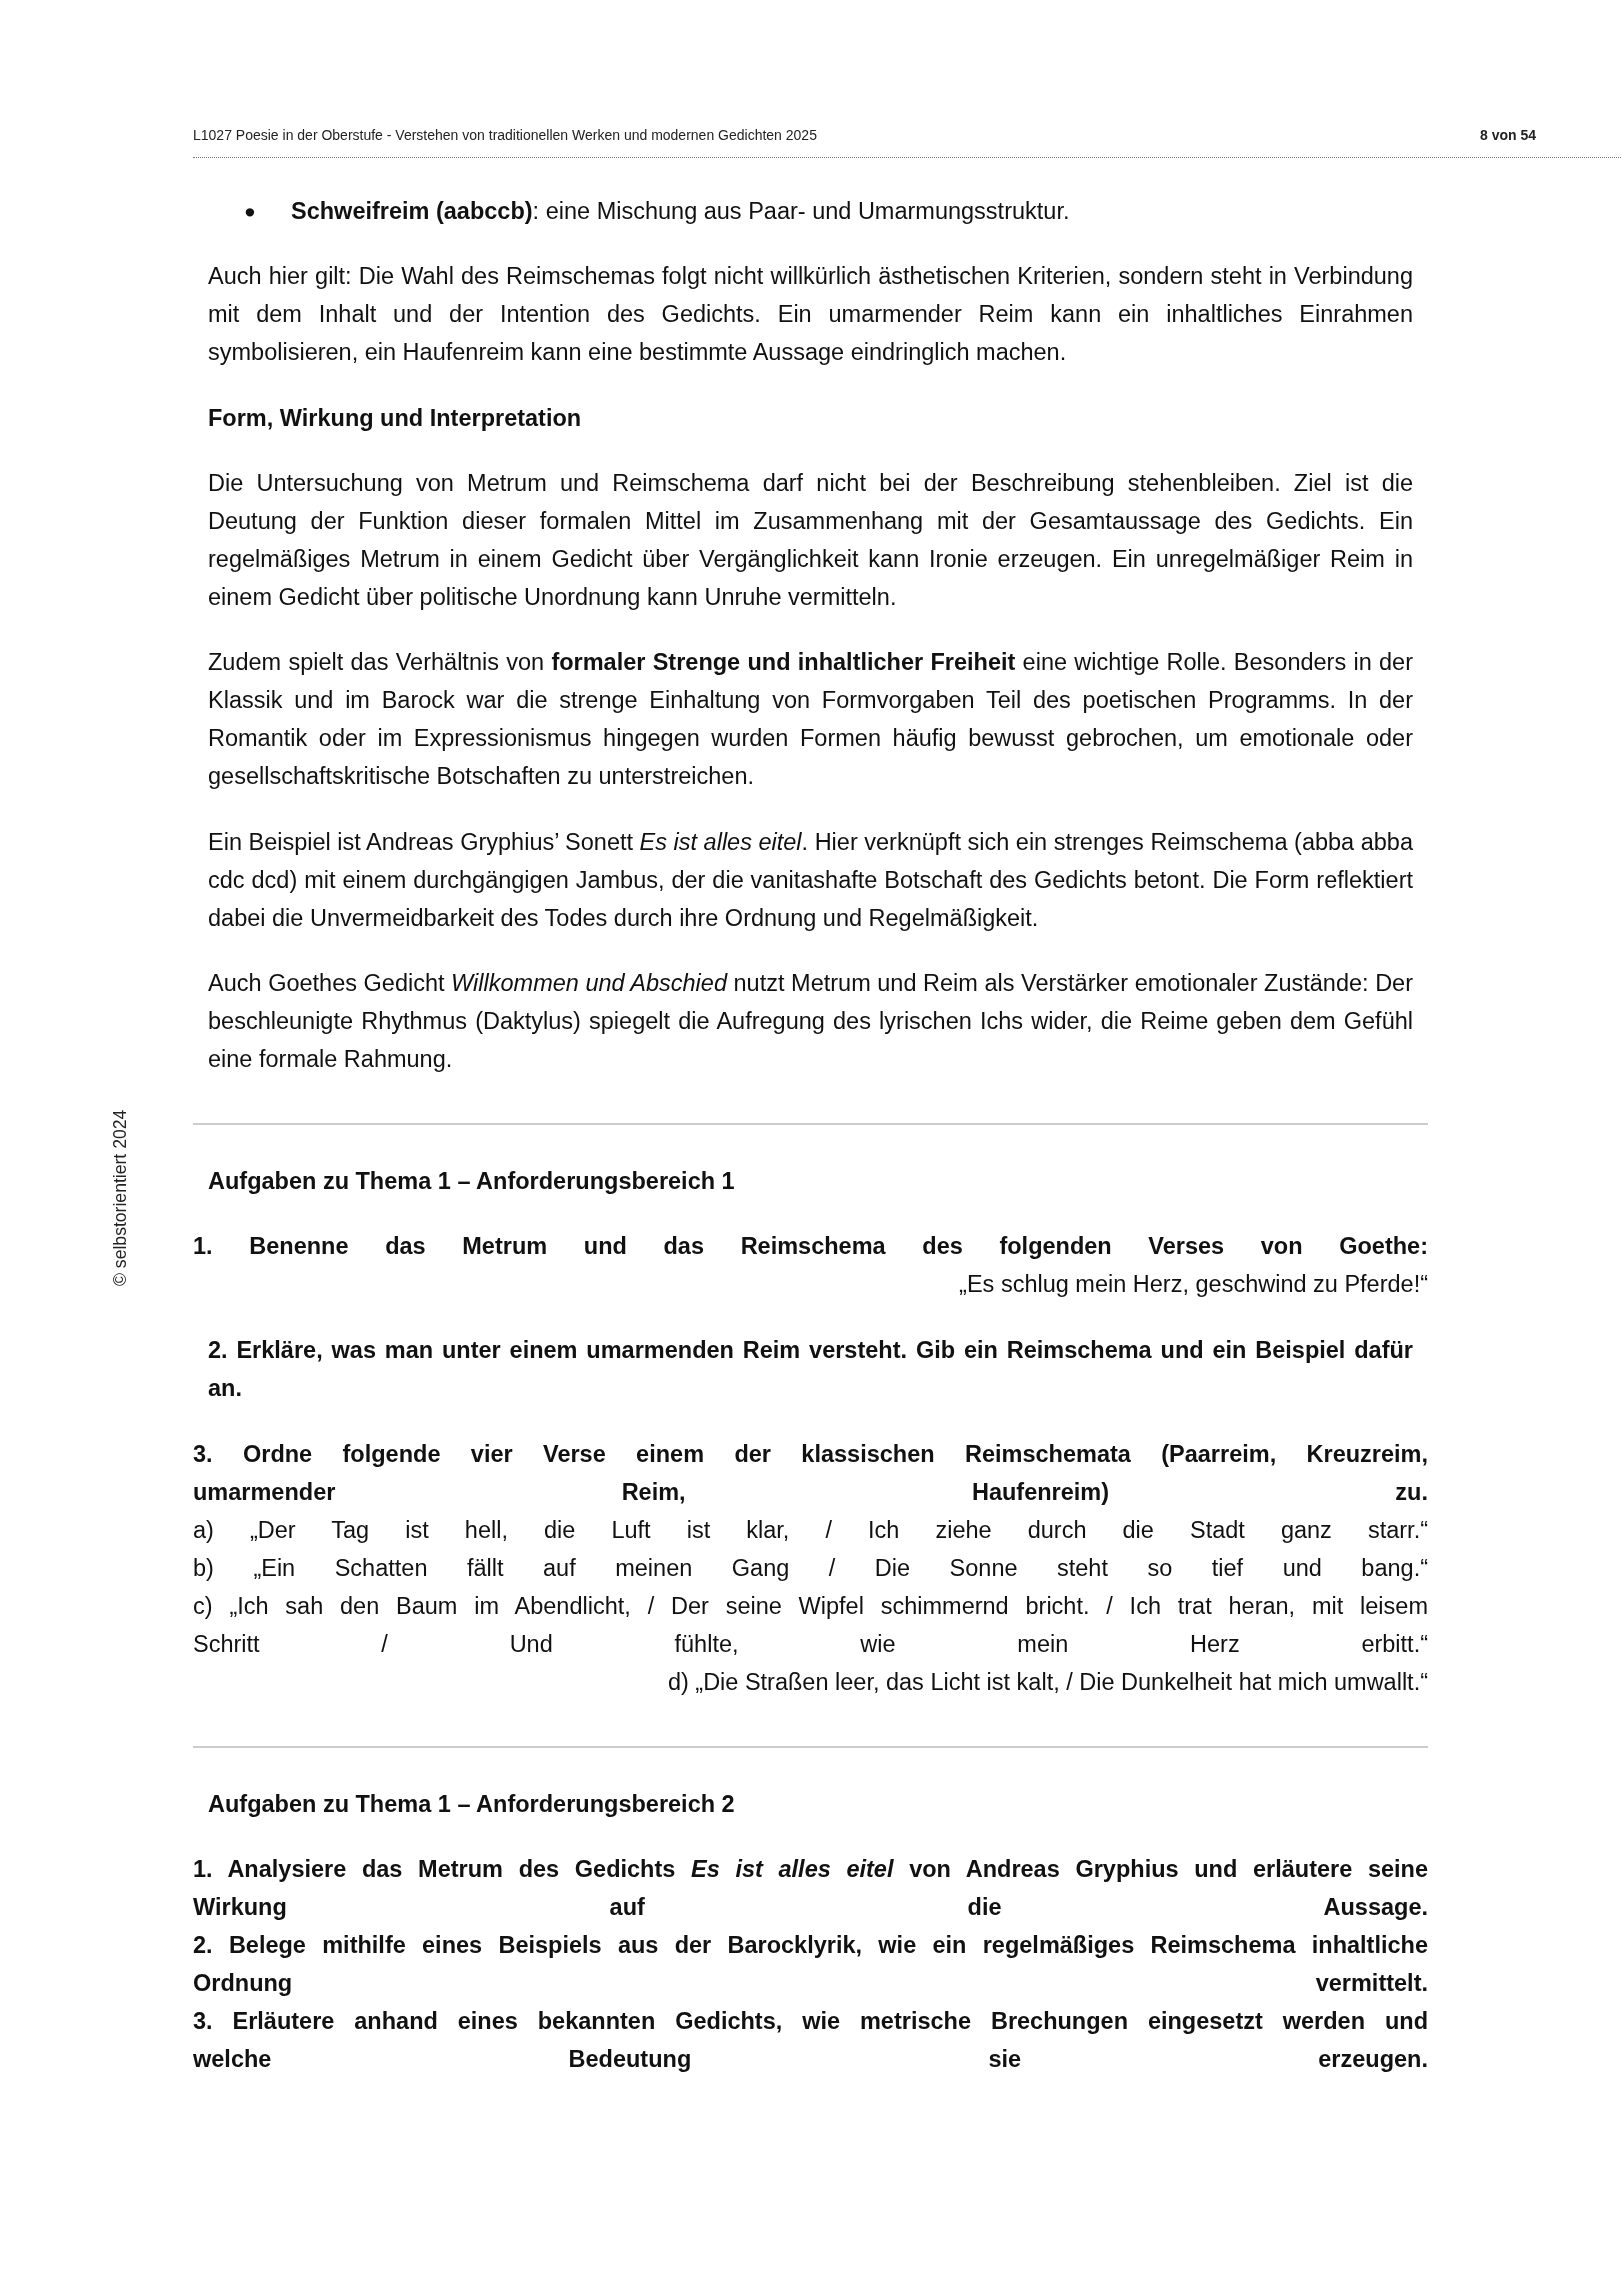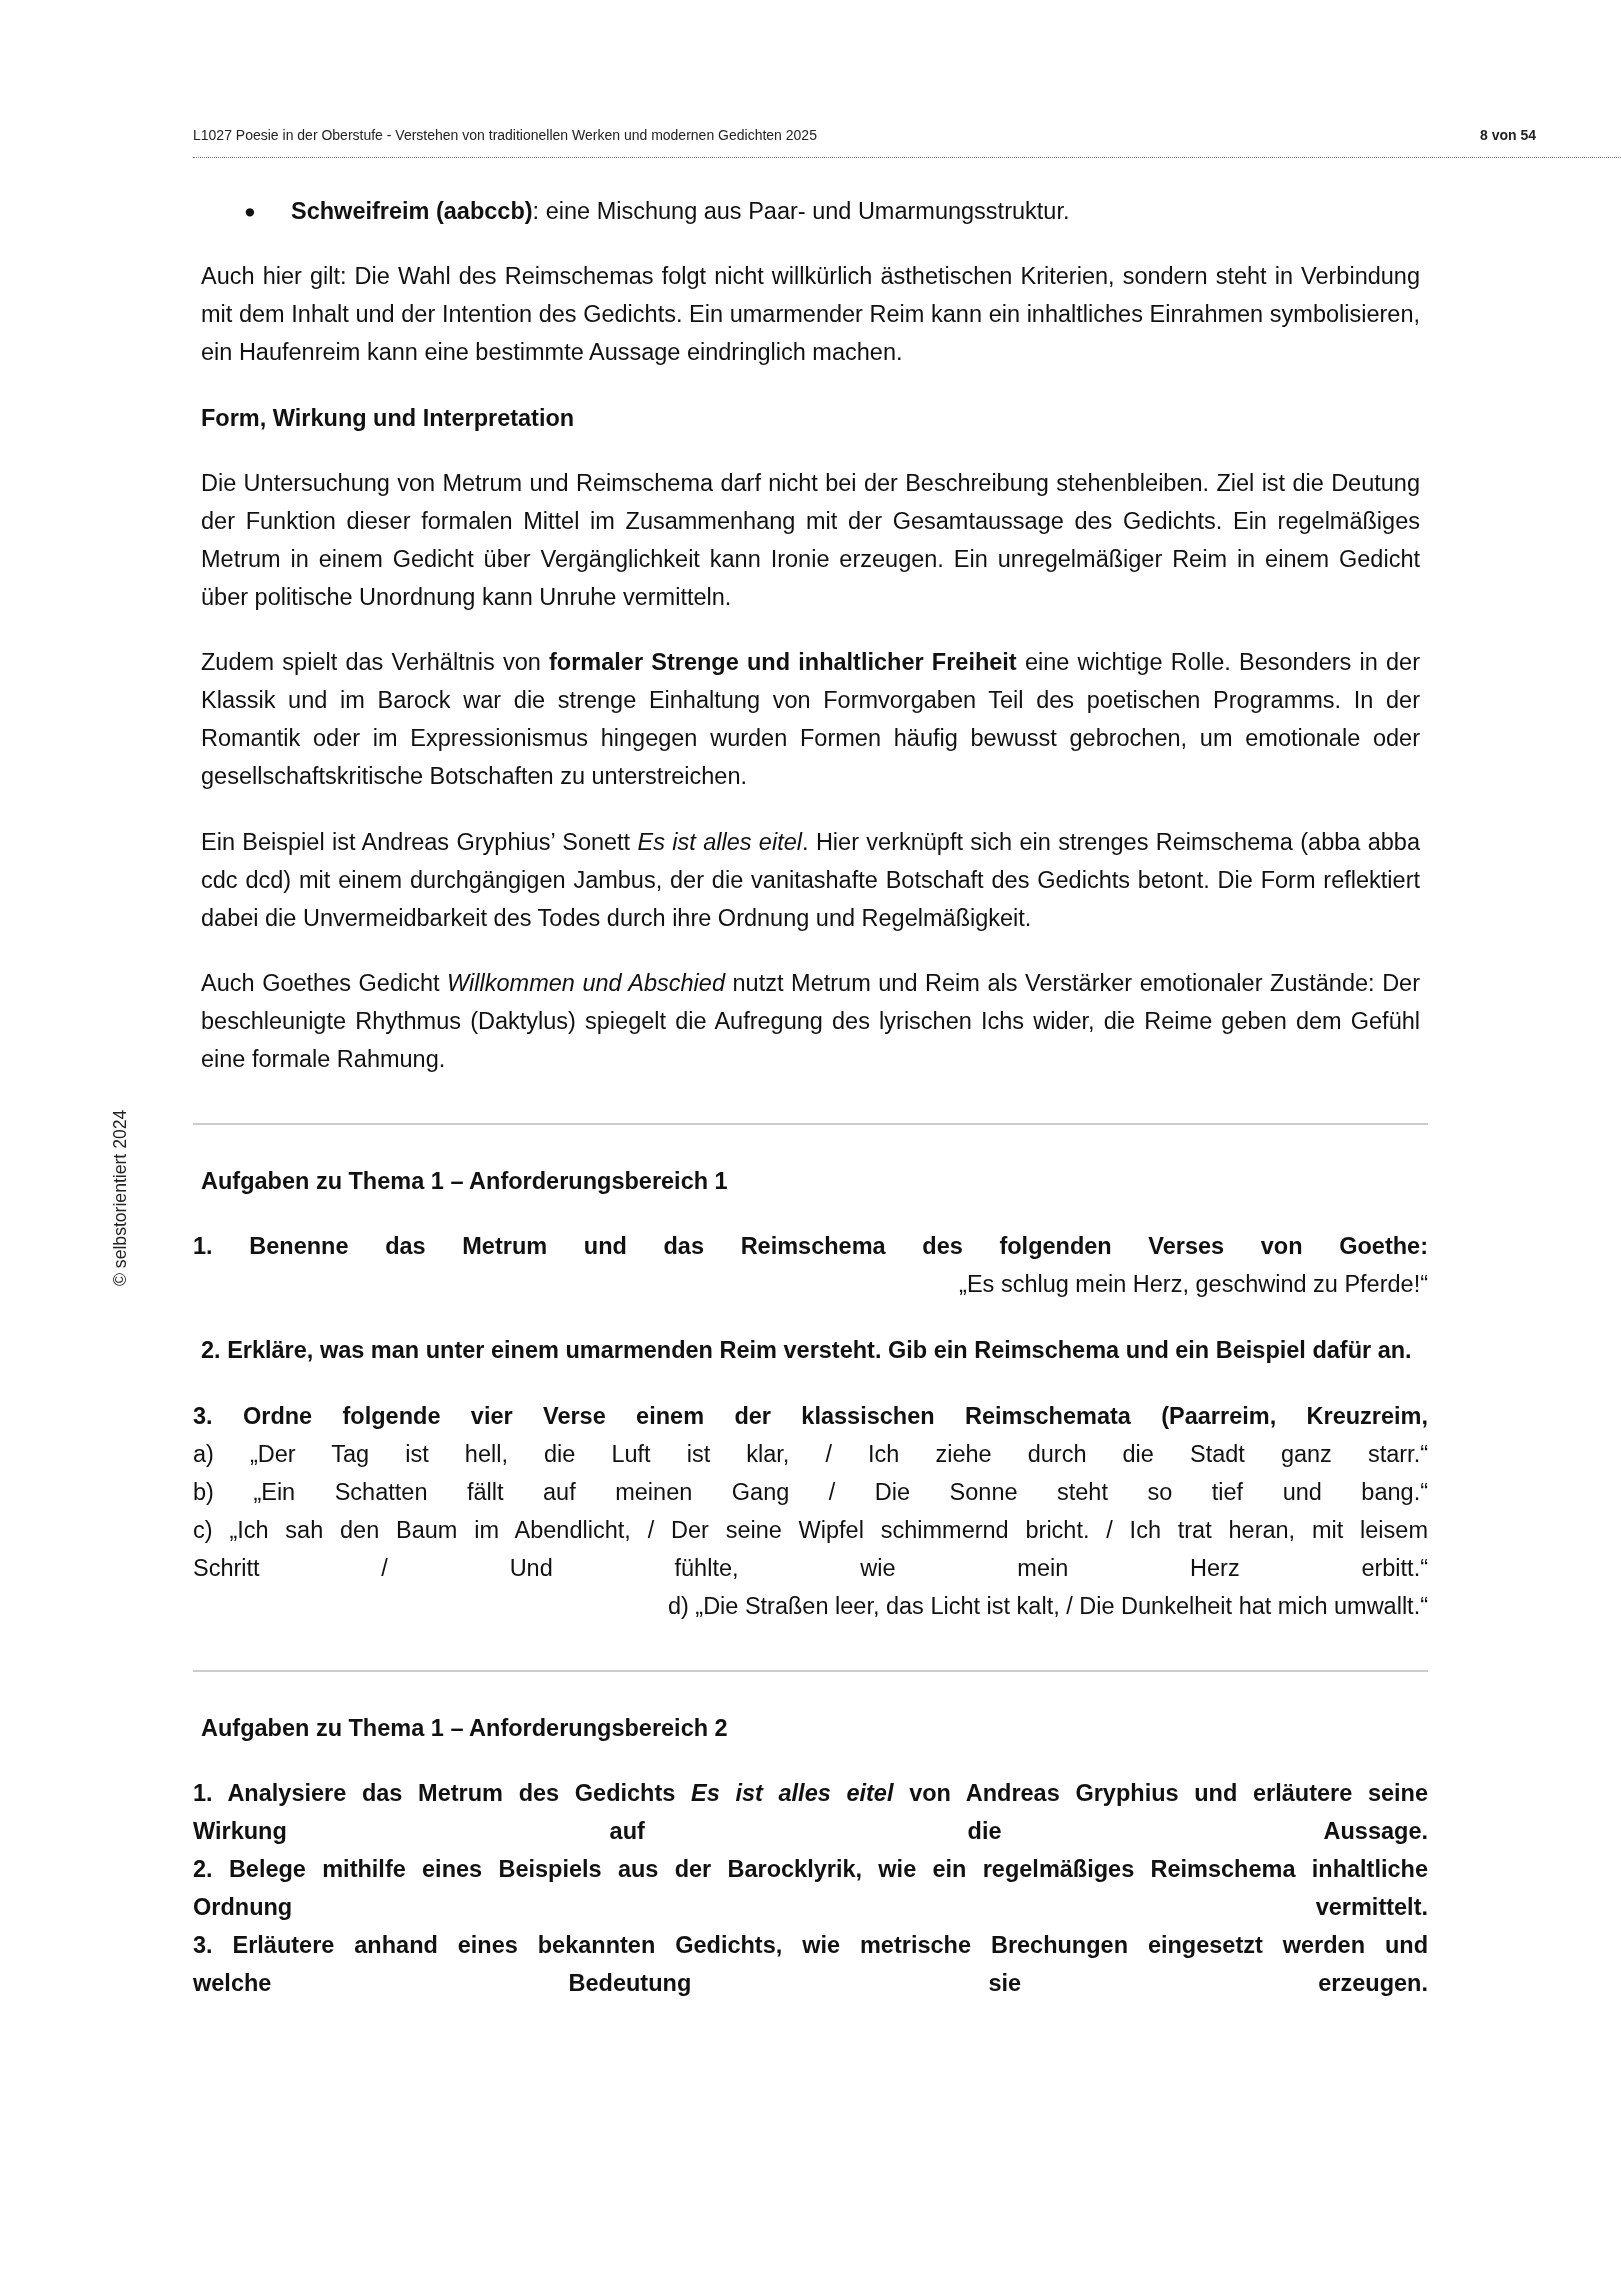--- a/index.html
+++ b/index.html
@@ -3,21 +3,21 @@
 <meta charset="utf-8">
 <style>
   html, body { margin: 0; padding: 0; background: #ffffff; }
   body { width: 1621px; height: 2293px; position: relative; overflow: hidden; color: #111111; font-family: "Liberation Sans", sans-serif; }
   .header { position: absolute; left: 193px; top: 127px; width: 1343px; height: 29px; font-size: 14px; color: #222; }
   .header-title { position: absolute; left: 0; top: 0; white-space: nowrap; }
   .header-page { position: absolute; right: 0; top: 0; white-space: nowrap; font-weight: bold; }
   .header-rule { position: absolute; left: 193px; top: 157px; width: 1428px; height: 0; border-top: 1px dotted #777; }
   .watermark { position: absolute; left: 110px; top: 1286px; transform-origin: 0 0; transform: rotate(-90deg); font-size: 17.6px; color: #222; white-space: nowrap; }
   .content { position: absolute; left: 193px; top: 192px; width: 1235px; font-size: 23.5px; line-height: 38px; }
-  p { margin: 8px; text-align: justify; }
+  p { margin: 15px; text-align: justify; }
   .gap { margin-top: 27.4px; }
   .bullet { position: relative; padding-left: 98px; margin-left: 0; }
   .bullet-dot { position: absolute; left: 51px; top: 0; font-size: 19.6px; }
   b, .bold { font-weight: bold; }
   i { font-style: italic; }
   .heading { font-weight: bold; }
   .rule { height: 0; border-top: 2px solid #cccccc; margin: 0; }
   .jl { display: block; text-align: justify; text-align-last: justify; }
   .line { display: block; text-align: right; }
 </style>
@@ -57,20 +57,21 @@
 
   <div style="margin-top:27.4px">
     <span class="jl bold">1. Benenne das Metrum und das Reimschema des folgenden Verses von Goethe:</span>
     <span class="line">„Es schlug mein Herz, geschwind zu Pferde!“</span>
   </div>
 
   <p class="bold" style="margin-top:28px">2. Erkläre, was man unter einem umarmenden Reim versteht. Gib ein Reimschema und ein Beispiel dafür an.</p>
 
   <div style="margin-top:27.4px">
     <span class="jl bold">3. Ordne folgende vier Verse einem der klassischen Reimschemata (Paarreim, Kreuzreim,</span>
+    <span class="jl bold">umarmender Reim, Haufenreim) zu.</span>
     <span class="jl">a) „Der Tag ist hell, die Luft ist klar, / Ich ziehe durch die Stadt ganz starr.“</span>
     <span class="jl">b) „Ein Schatten fällt auf meinen Gang / Die Sonne steht so tief und bang.“</span>
     <span class="jl">c) „Ich sah den Baum im Abendlicht, / Der seine Wipfel schimmernd bricht. / Ich trat heran, mit leisem</span>
     <span class="jl">Schritt / Und fühlte, wie mein Herz erbitt.“</span>
     <span class="line">d) „Die Straßen leer, das Licht ist kalt, / Die Dunkelheit hat mich umwallt.“</span>
   </div>
 
   <div class="rule" style="margin-top:45px"></div>
 
   <p class="heading" style="margin-top:37px">Aufgaben zu Thema 1 – Anforderungsbereich 2</p>

